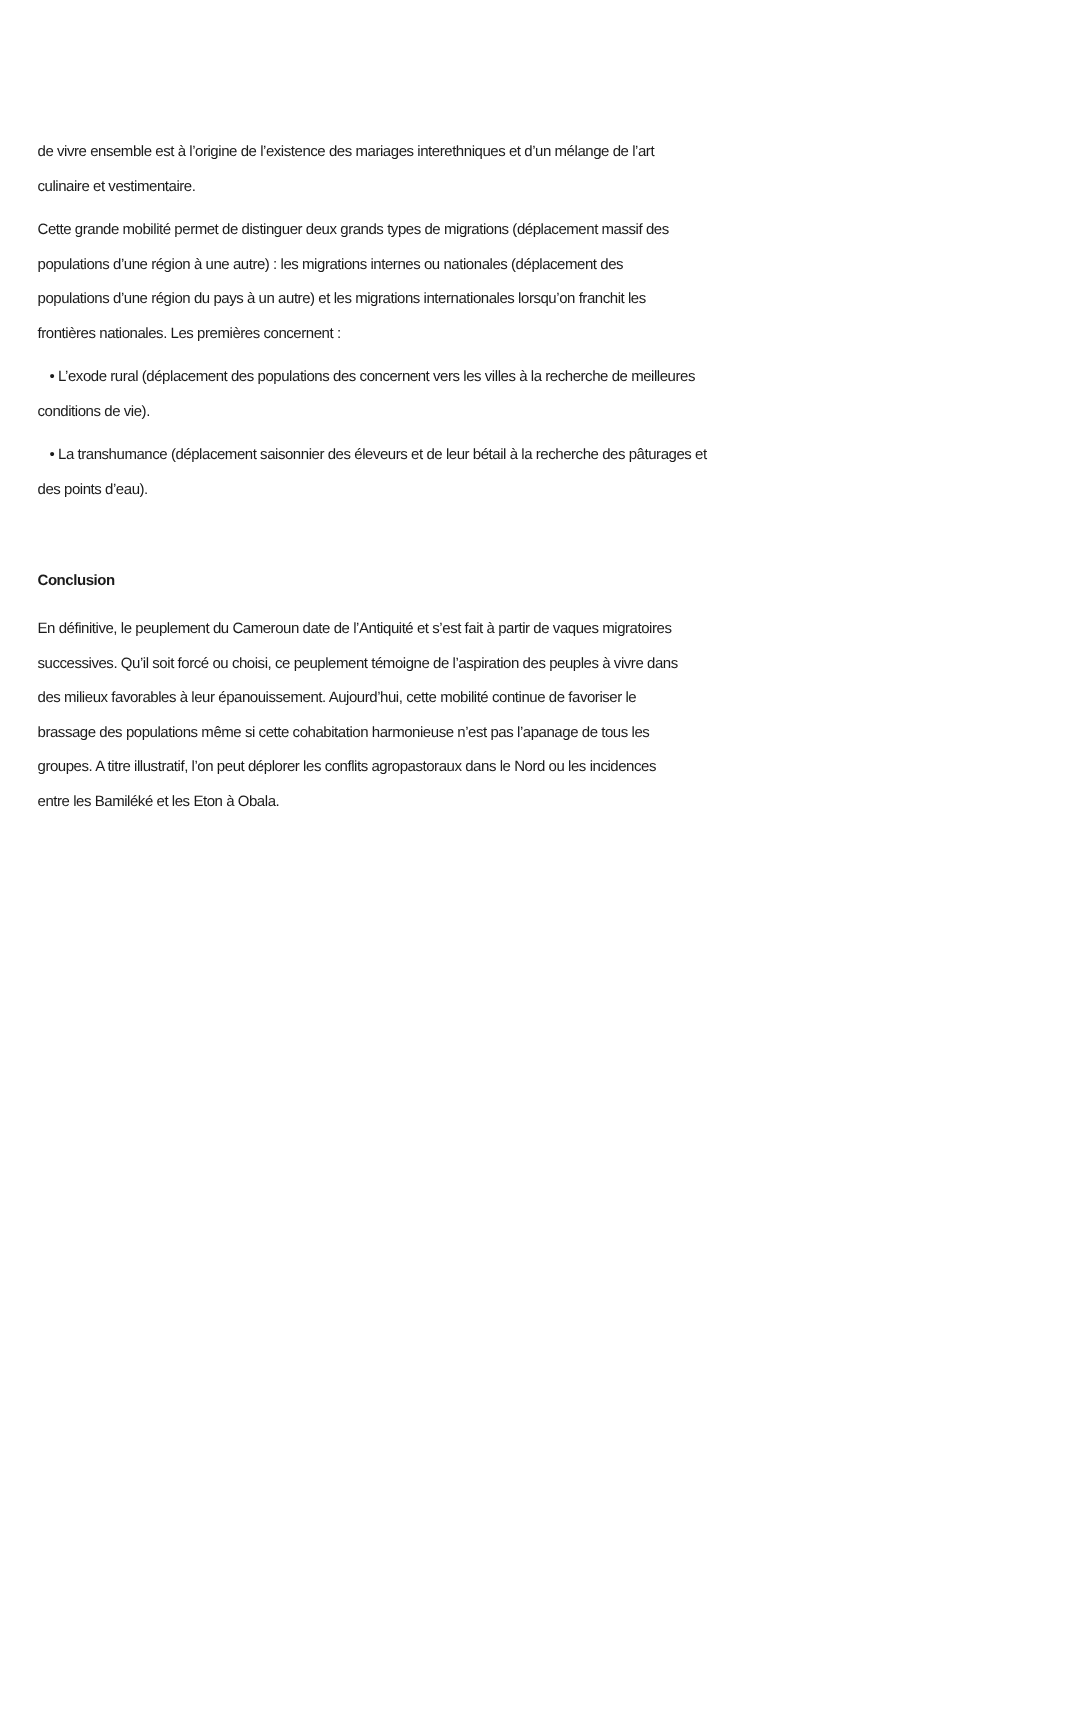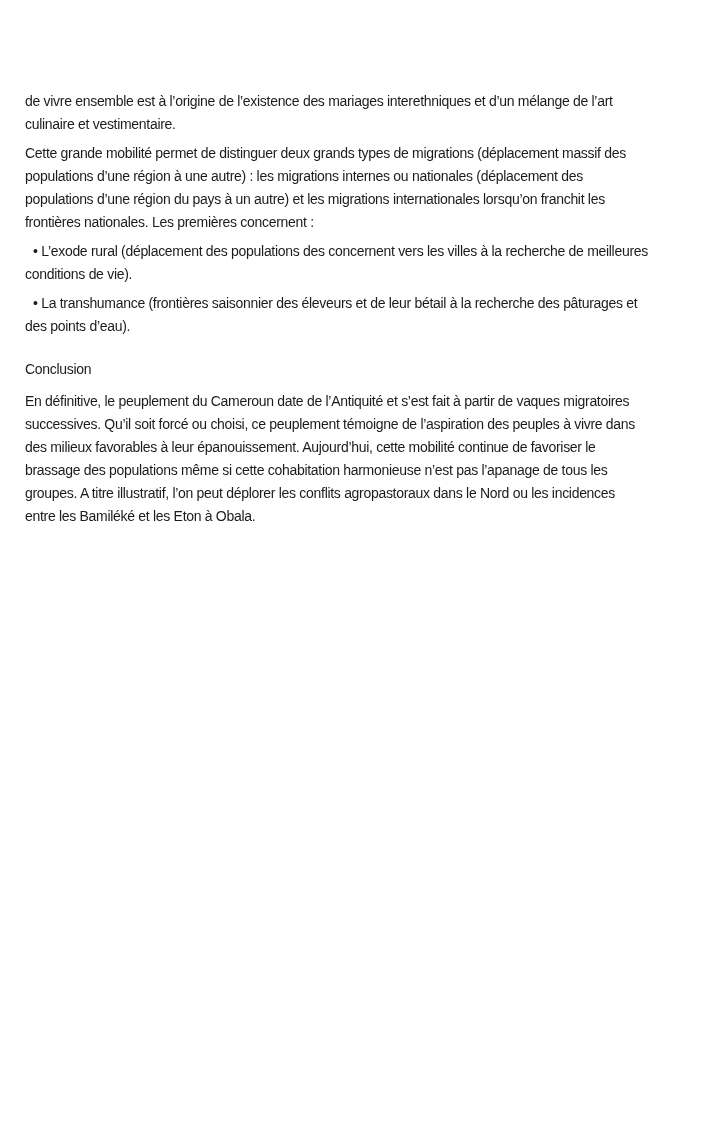--- a/index.html
+++ b/index.html
@@ -17,49 +17,49 @@
     color: #1b1b1b;
   }
   .content {
     position: absolute;
     top: 90px;
     left: 25px;
     width: 670px;
   }
   .content p {
     margin: 0 0 6px 0;
-    font-size: 14px;
+    font-size: 10px;
     line-height: 23px;
     letter-spacing: -0.3px;
     white-space: pre-line;
     color: #1b1b1b;
   }
   .content p.bullet {
     text-indent: 8px;
   }
   .content p.heading {
-    font-weight: normal;
-    margin-top: 20px;
+    font-weight: bold;
+    margin-top: 38px;
     margin-bottom: 9px;
   }
 </style>
 </head>
 <body>
 
 <div class="page">
   <div class="content">
     <p class="body">de vivre ensemble est à l’origine de l’existence des mariages interethniques et d’un mélange de l’art
 culinaire et vestimentaire.</p>
     <p class="body">Cette grande mobilité permet de distinguer deux grands types de migrations (déplacement massif des
 populations d’une région à une autre) : les migrations internes ou nationales (déplacement des
 populations d’une région du pays à un autre) et les migrations internationales lorsqu’on franchit les
 frontières nationales. Les premières concernent :</p>
     <p class="bullet">• L’exode rural (déplacement des populations des concernent vers les villes à la recherche de meilleures
 conditions de vie).</p>
-    <p class="bullet">• La transhumance (frontières saisonnier des éleveurs et de leur bétail à la recherche des pâturages et
+    <p class="bullet">• La transhumance (déplacement saisonnier des éleveurs et de leur bétail à la recherche des pâturages et
 des points d’eau).</p>
     <p class="heading">Conclusion</p>
     <p class="body">En définitive, le peuplement du Cameroun date de l’Antiquité et s’est fait à partir de vaques migratoires
 successives. Qu’il soit forcé ou choisi, ce peuplement témoigne de l’aspiration des peuples à vivre dans
 des milieux favorables à leur épanouissement. Aujourd’hui, cette mobilité continue de favoriser le
 brassage des populations même si cette cohabitation harmonieuse n’est pas l’apanage de tous les
 groupes. A titre illustratif, l’on peut déplorer les conflits agropastoraux dans le Nord ou les incidences
 entre les Bamiléké et les Eton à Obala.</p>
   </div>
 </div>

